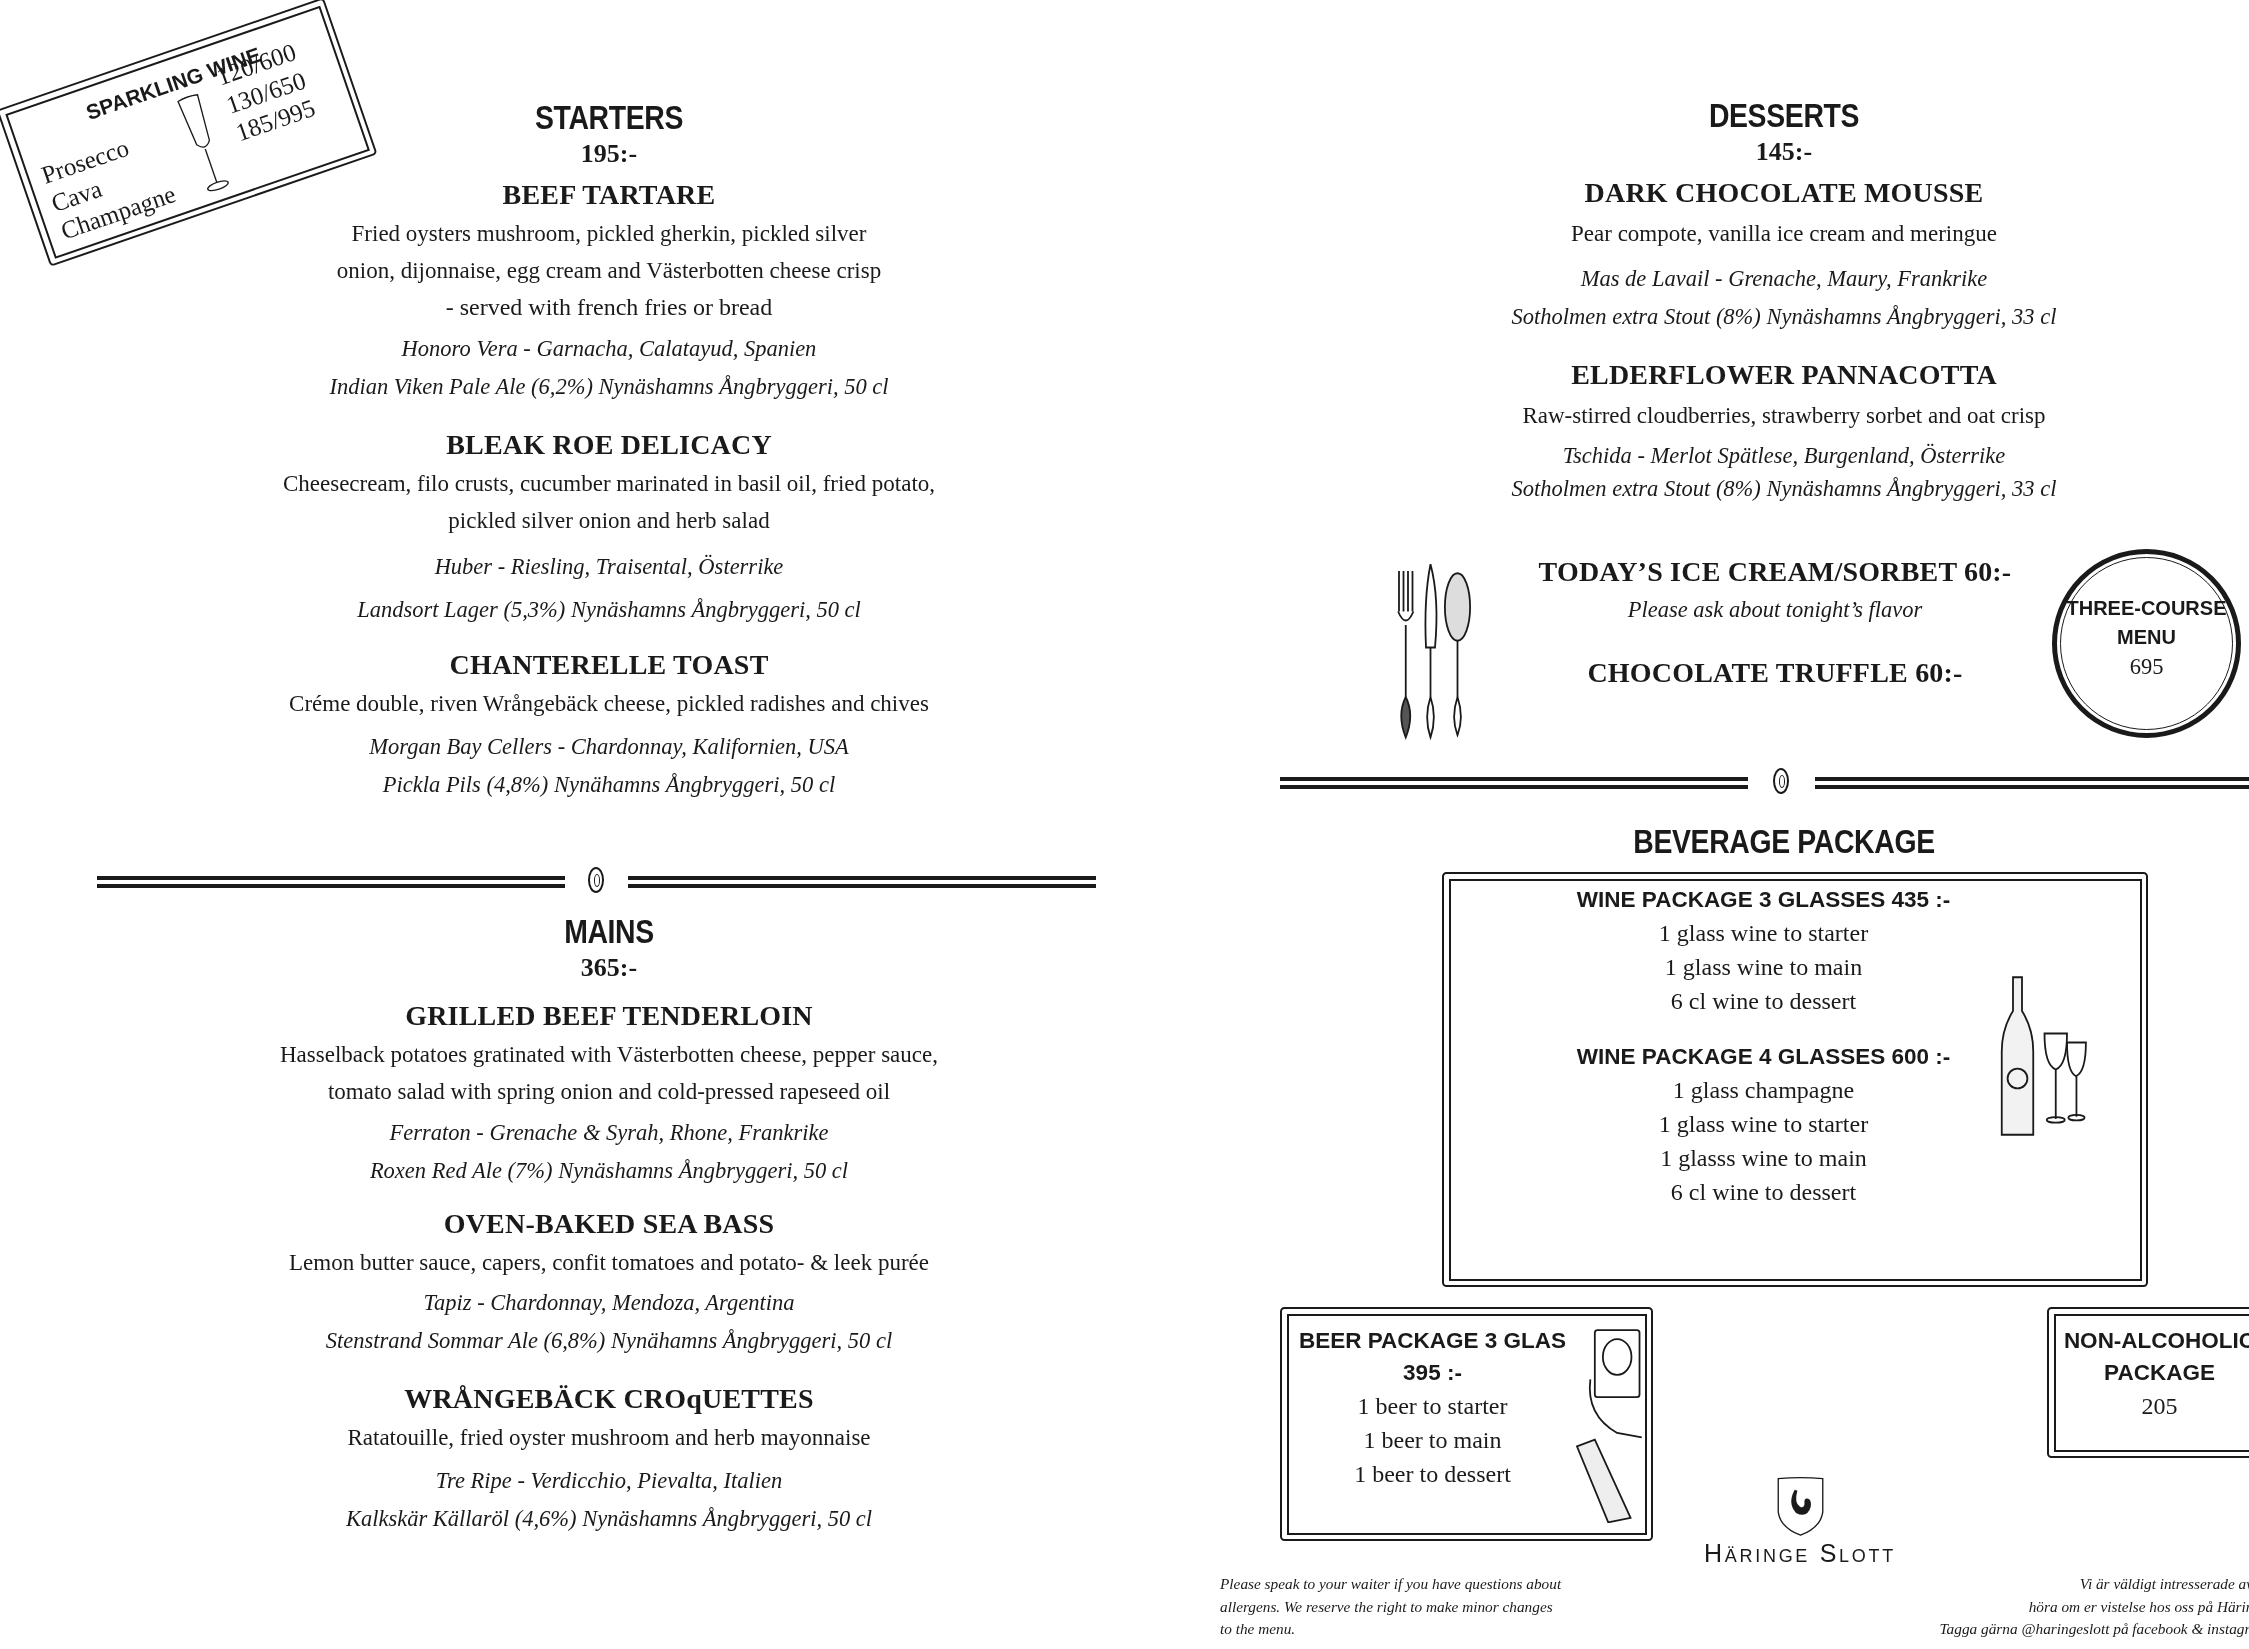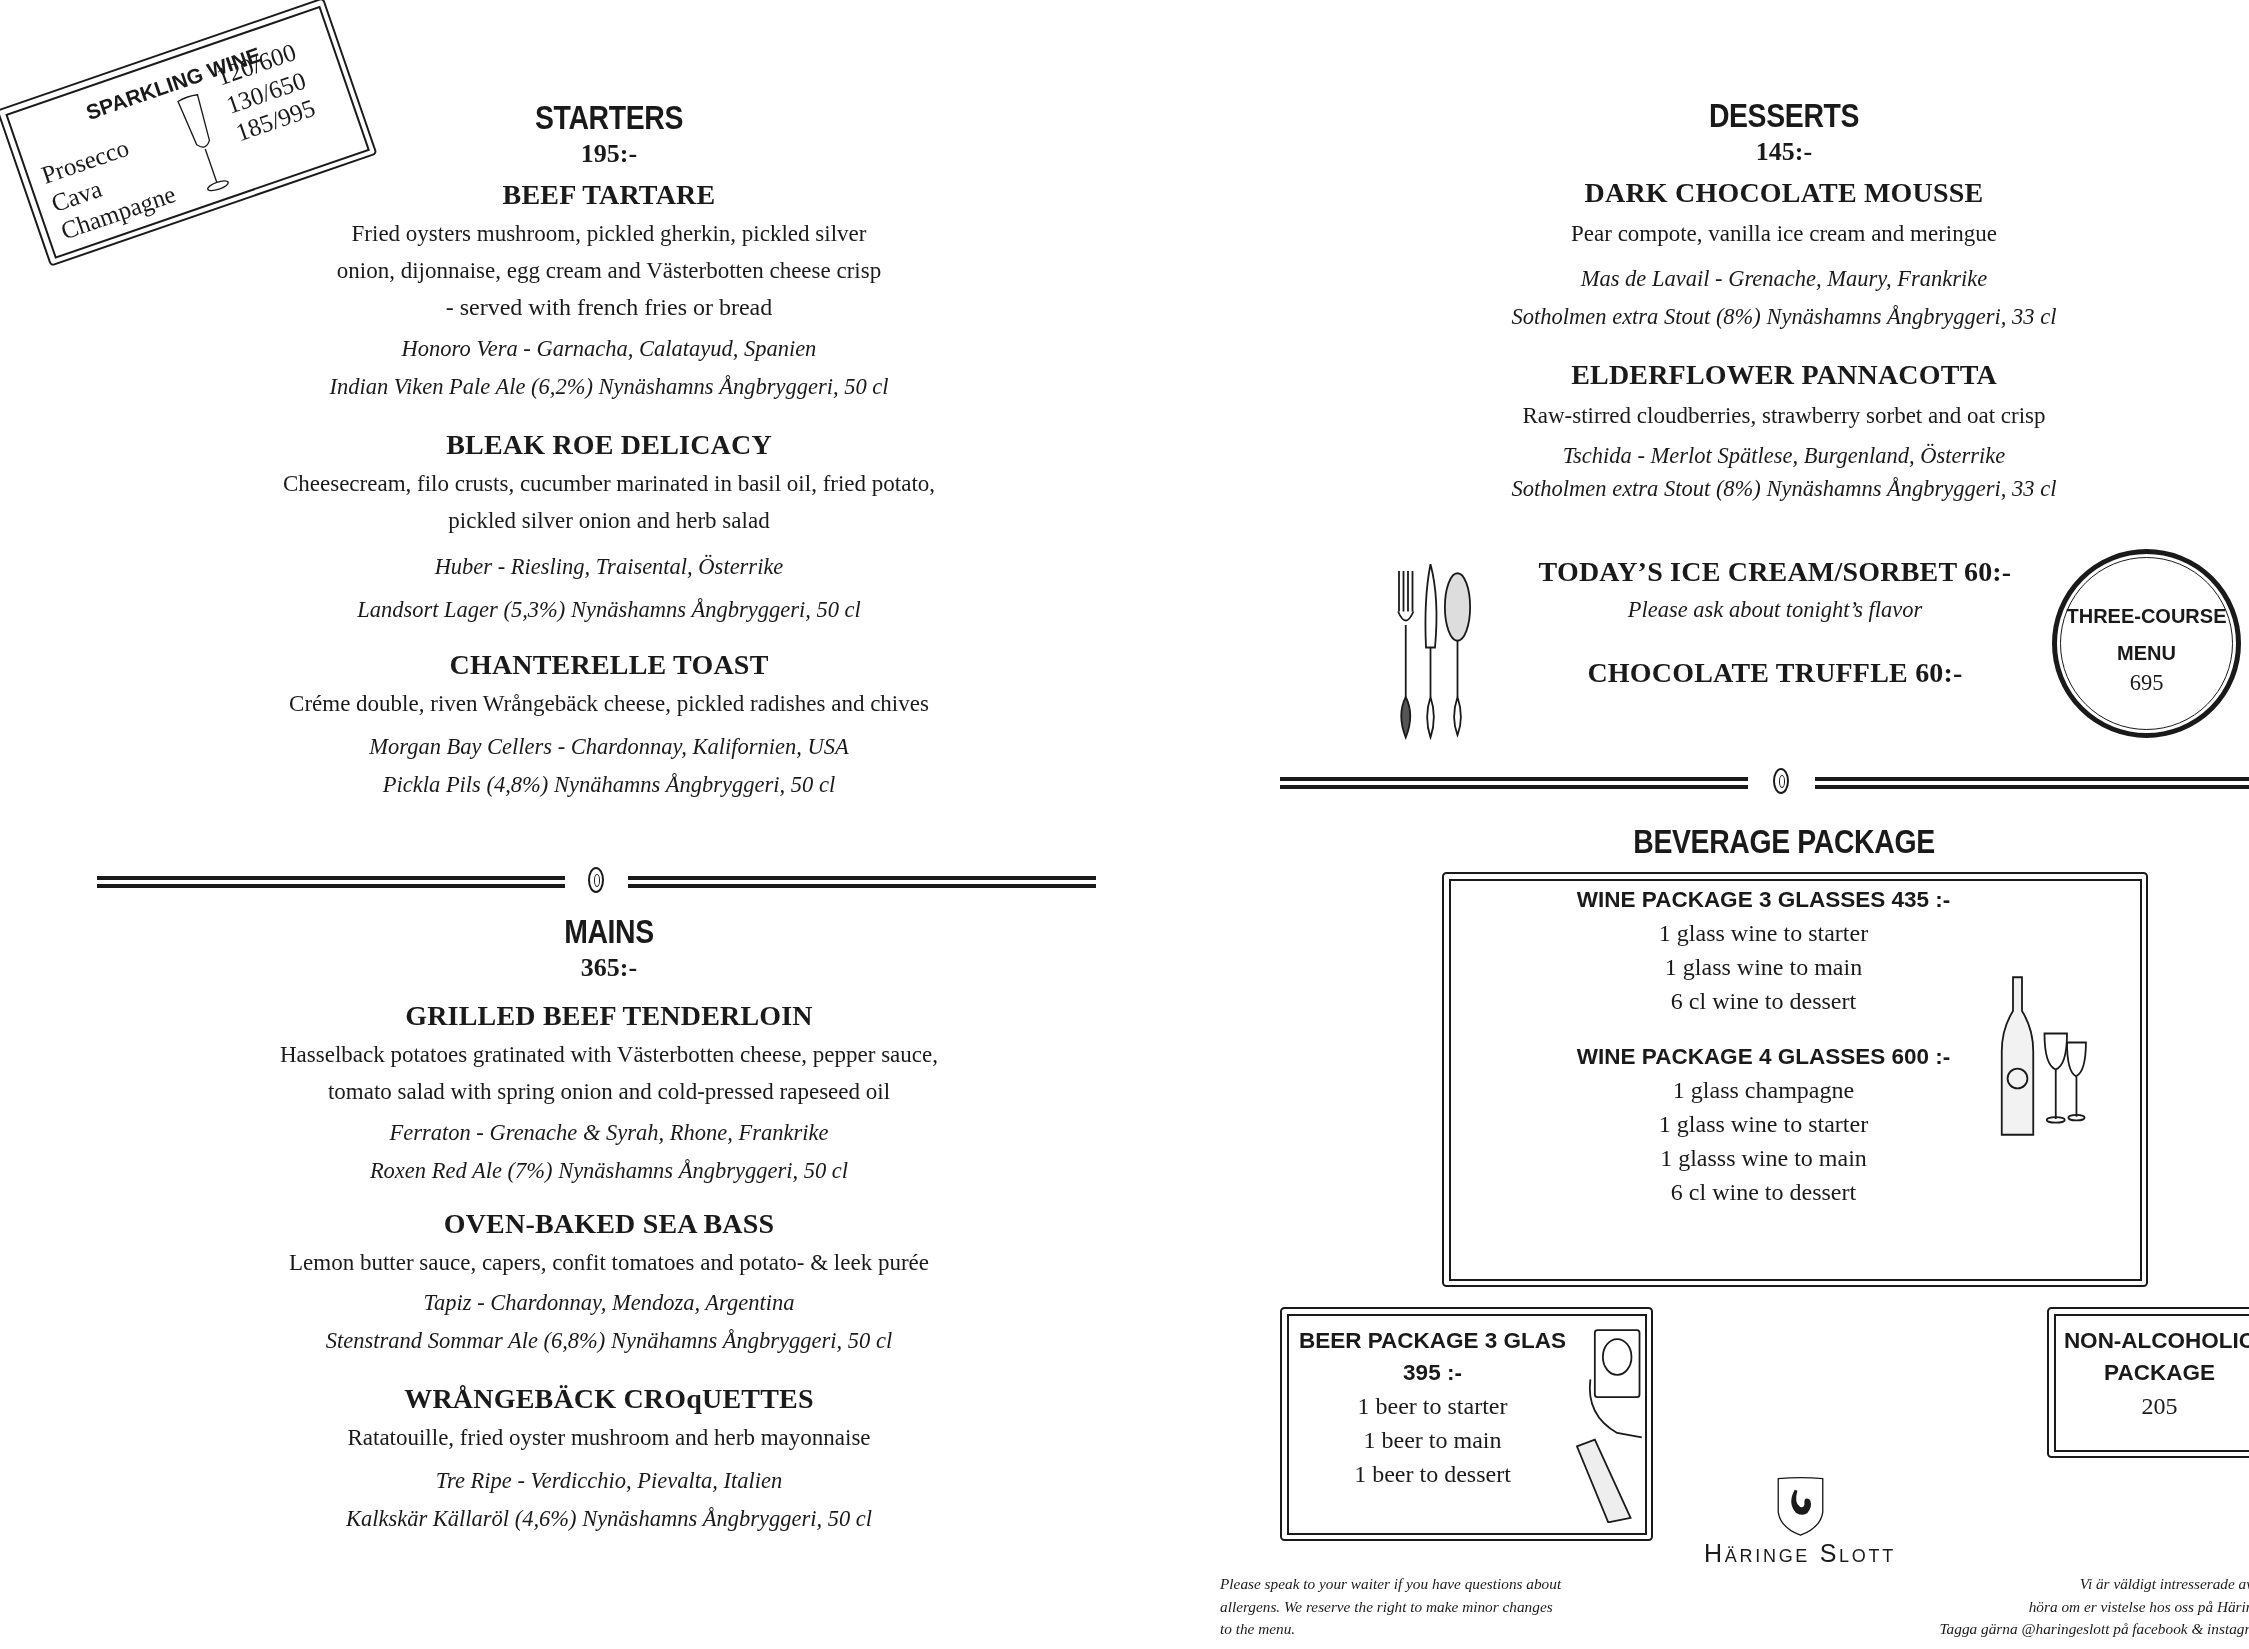--- a/index.html
+++ b/index.html
@@ -26,21 +26,21 @@
   .box-inner { border: 2.2px solid #1a1a1a; width: 100%; height: 100%; box-sizing: border-box; position: relative; }
   .pkg-title { font-family: "Liberation Sans", sans-serif; font-weight: 700; font-size: 22.5px; line-height: 32px; }
   .pkg-line { font-family: "Liberation Serif", serif; font-size: 24px; line-height: 34px; }
 
   .sparkle-card { left: 13.5px; top: 49px; width: 346px; height: 166px; transform: rotate(-19deg); transform-origin: center; }
   .sparkle-title { font-family: "Liberation Sans", sans-serif; font-weight: 700; font-size: 21px; }
   .sparkle-item { font-family: "Liberation Serif", serif; font-size: 25px; line-height: 30px; }
 
   .circle { left: 2052px; top: 549px; width: 189px; height: 189px; border-radius: 50%; border: 5.4px solid #1a1a1a; box-sizing: border-box; }
   .circle::before { content: ""; position: absolute; inset: 2.7px; border: 1.8px solid #1a1a1a; border-radius: 50%; }
-  .circle-title { font-family: "Liberation Sans", sans-serif; font-weight: 700; font-size: 20px; line-height: 29px; margin-top: 8px; }
+  .circle-title { font-family: "Liberation Sans", sans-serif; font-weight: 700; font-size: 20px; line-height: 29px; }
   .circle-price { font-family: "Liberation Serif", serif; font-size: 22.5px; line-height: 29px; }
 
   .foot-note { font-family: "Liberation Serif", serif; font-style: italic; font-size: 15.3px; line-height: 22.5px; }
   .logo-text { font-family: Liberation Sans, sans-serif; font-size: 25px; letter-spacing: 2.7px; font-variant: small-caps; }
 </style>
 </head>
 <body>
 
 <div class="abs sparkle-card box">
   <div class="box-inner">

